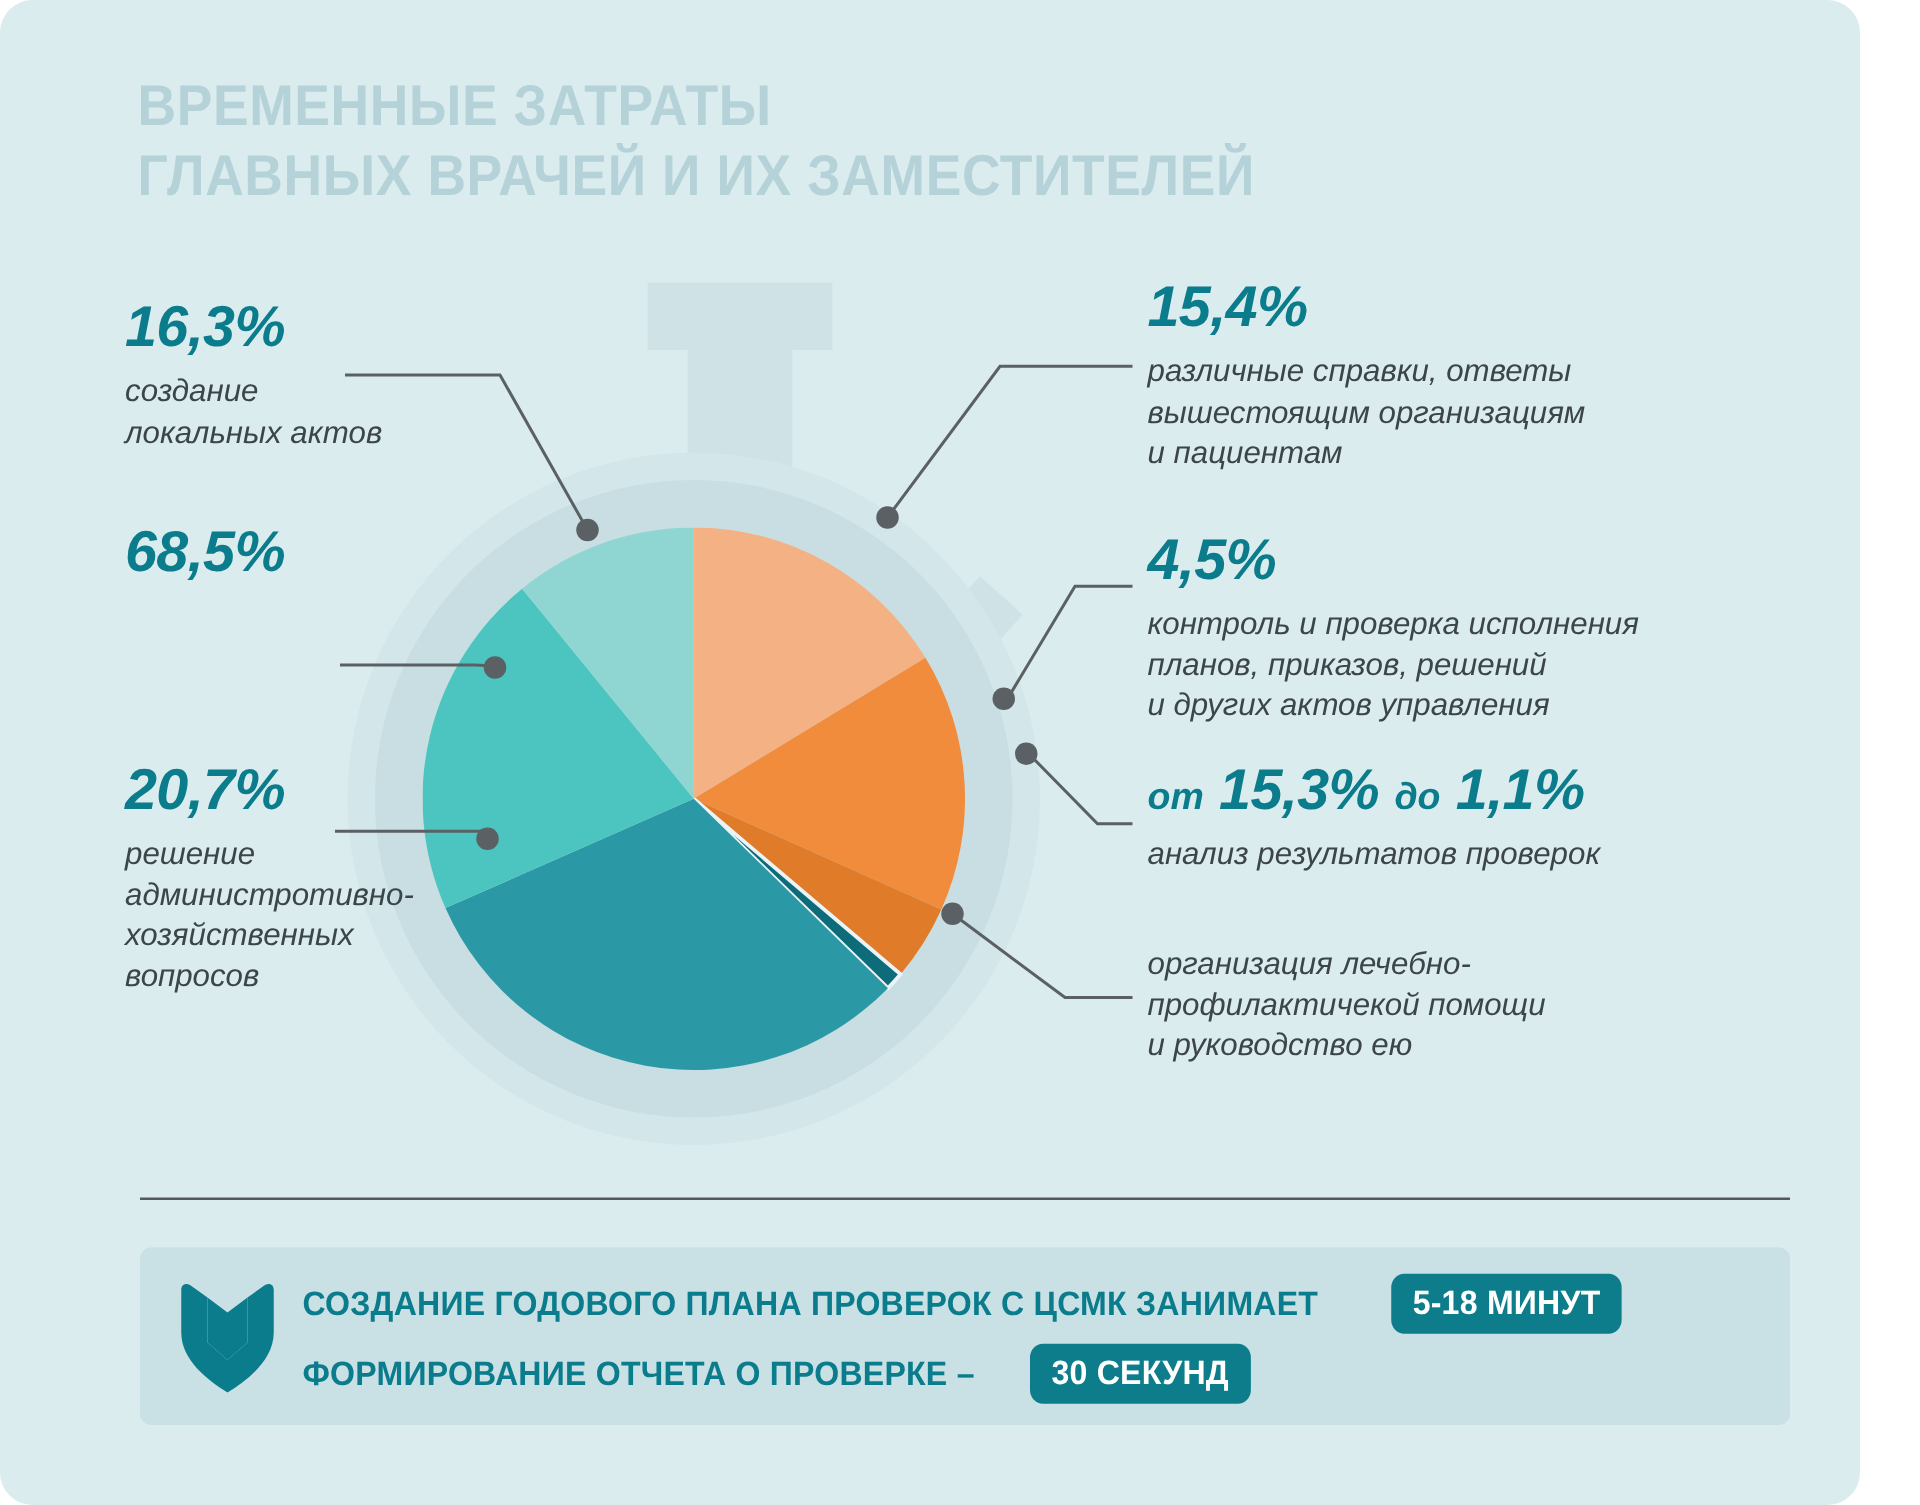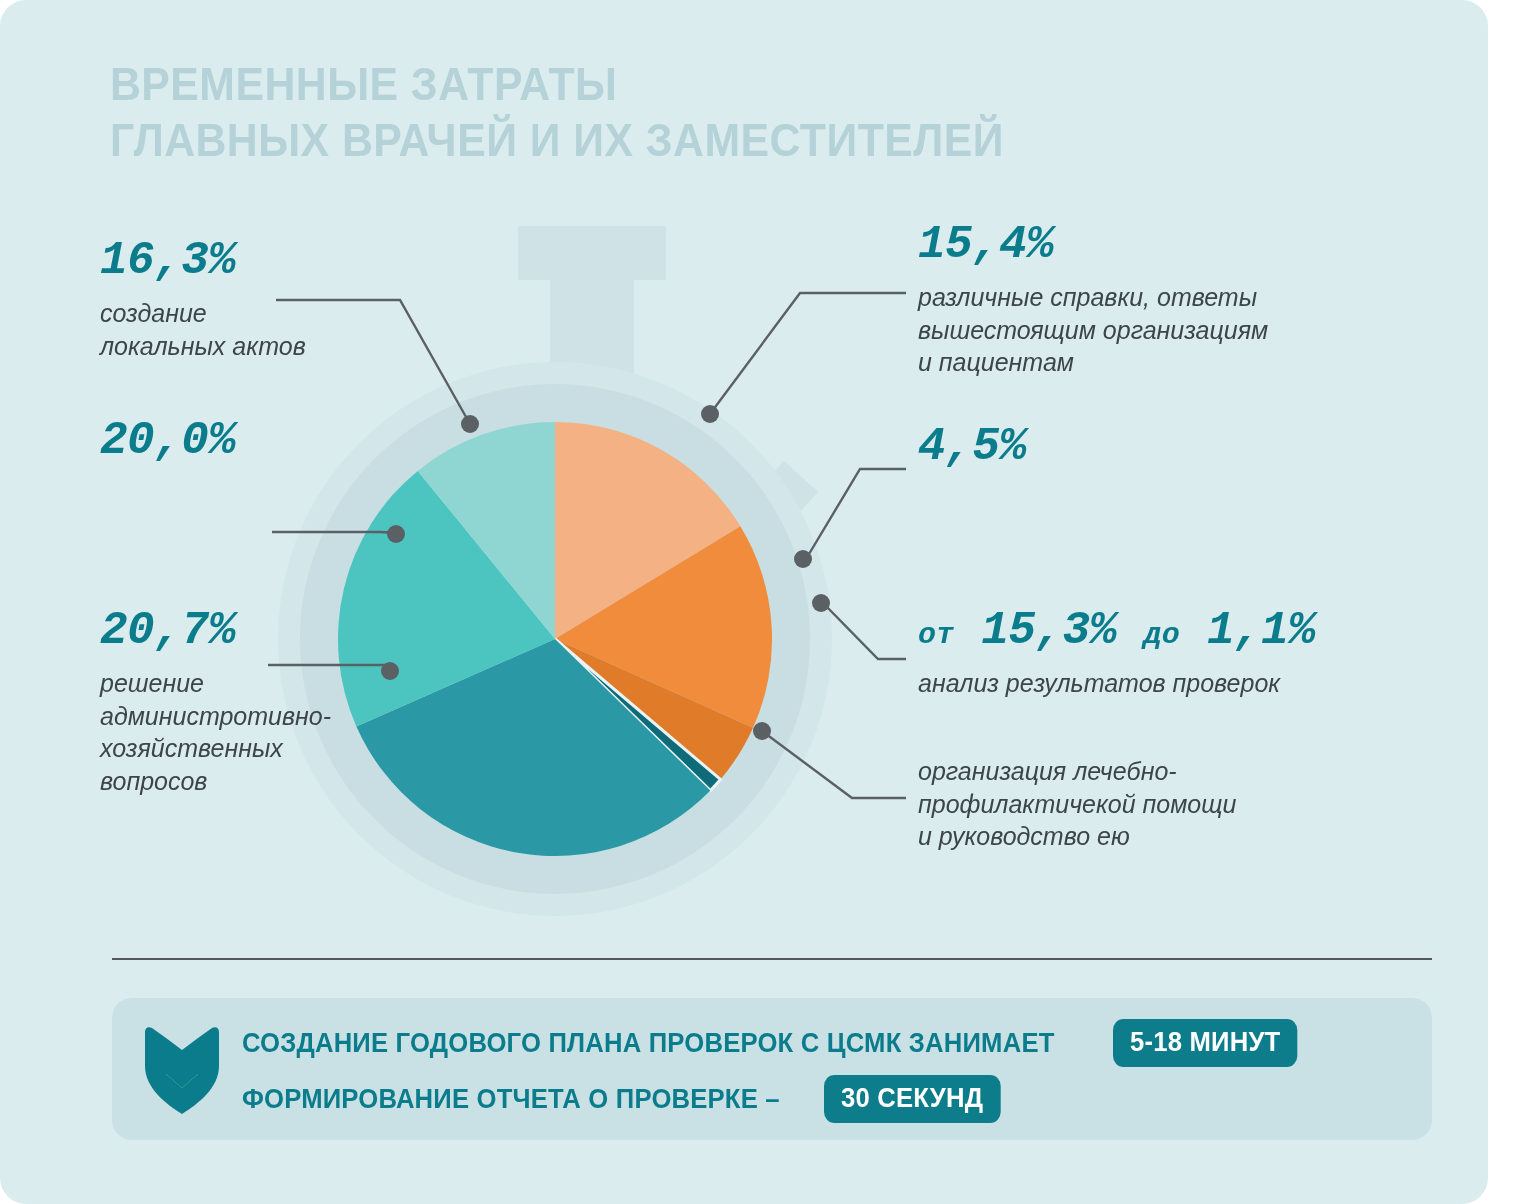--- a/index.html
+++ b/index.html
@@ -114,21 +114,20 @@
   
   .callout { position: absolute; }
   .pct {
     color: #0b7c8c;
     font-weight: bold;
     font-size: 46px;
     line-height: 1.0;
     font-style: italic;
     letter-spacing: -0.5px;
     white-space: nowrap;
-    font-family: Liberation Mono, monospace;
   }
   .pct .small {
     font-size: 30px;
     letter-spacing: 0px;
   }
   .desc {
     margin-top: 13px;
     color: #3c4548;
     font-size: 25px;
     font-style: italic;
@@ -148,21 +147,21 @@
   }
 
   
   .banner {
     position: absolute;
     left: 112px;
     top: 998px;
     width: 1320px;
     height: 142px;
     background: #c9e0e4;
-    border-radius: 20px;
+    border-radius: 9px;
   }
   .banner-logo {
     position: absolute;
     left: 30px;
     top: 24px;
     width: 80px;
     height: 94px;
   }
   .banner-rows {
     position: absolute;
@@ -250,40 +249,43 @@
     </g>
   </svg>
 
   <div class="callout left" style="left:100px; top:238px; width:330px;">
     <div class="pct">16,3%</div>
     <div class="desc">создание
 локальных актов</div>
   </div>
 
   <div class="callout left" style="left:100px; top:418px; width:330px;">
-    <div class="pct">20,0%</div>
+    <div class="pct">68,5%</div>
   </div>
 
   <div class="callout left" style="left:100px; top:608px; width:340px;">
     <div class="pct">20,7%</div>
     <div class="desc">решение
 администротивно-
 хозяйственных
 вопросов</div>
   </div>
 
   <div class="callout" style="left:918px; top:222px; width:560px;">
     <div class="pct">15,4%</div>
     <div class="desc">различные справки, ответы
 вышестоящим организациям
 и пациентам</div>
   </div>
 
   <div class="callout" style="left:918px; top:404px; width:580px;margin-top:20px;">
     <div class="pct">4,5%</div>
+    <div class="desc">контроль и проверка исполнения
+планов, приказов, решений
+и других актов управления</div>
   </div>
 
   <div class="callout" style="left:918px; top:608px; width:580px;">
     <div class="pct"><span class="small">от</span> <span>15,3%</span> <span class="small">до</span> <span>1,1%</span></div>
     <div class="desc">анализ результатов проверок</div>
   </div>
 
   <div class="callout" style="left:918px; top:742px; width:580px;">
     <div class="desc">организация лечебно-
 профилактичекой помощи

